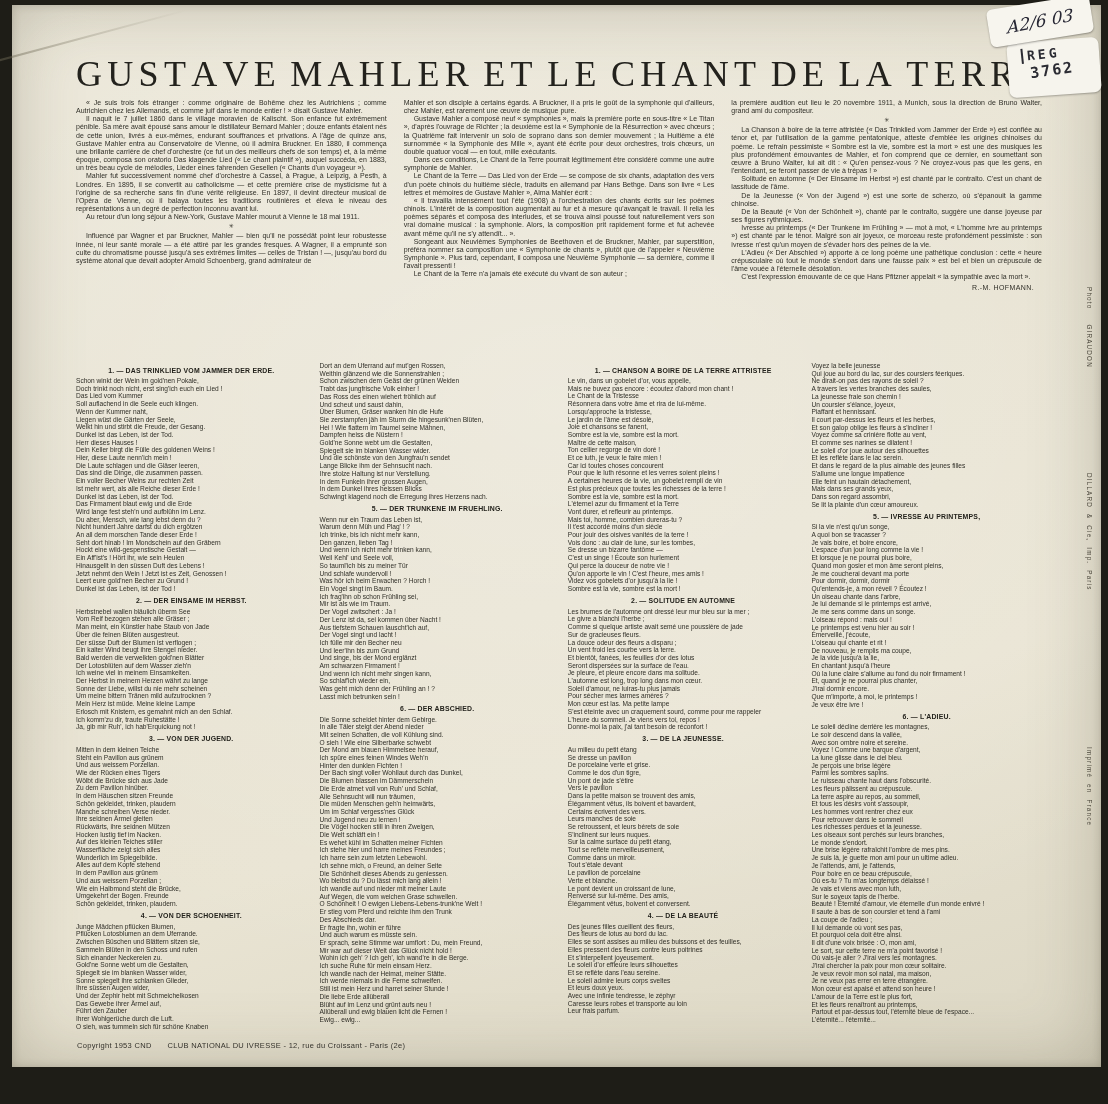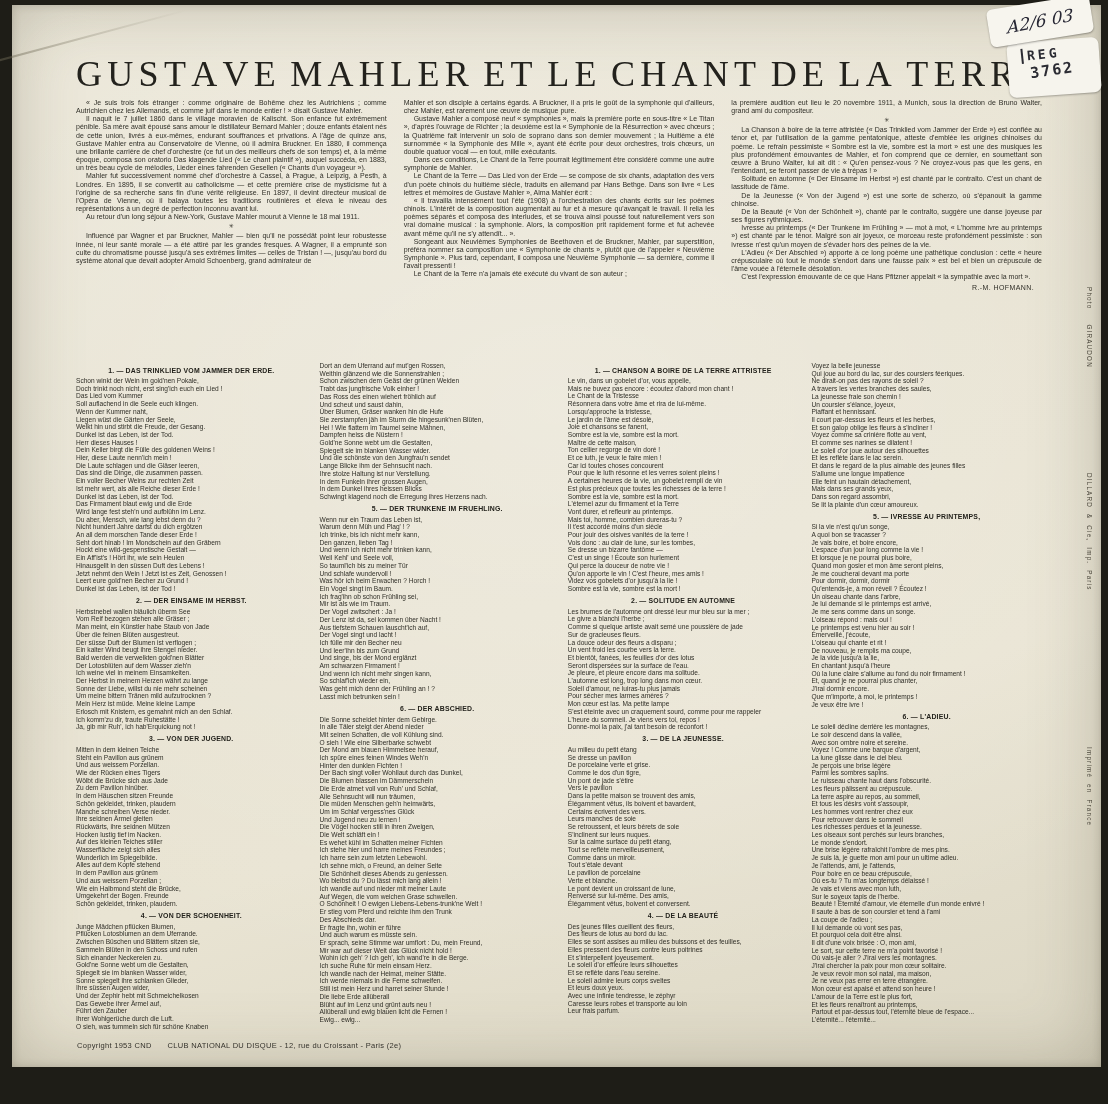--- a/index.html
+++ b/index.html
@@ -507,21 +507,21 @@
         <div class="ln">Je ne veux pas errer en terre étrangère.</div>
         <div class="ln">Mon cœur est apaisé et attend son heure !</div>
         <div class="ln">L'amour de la Terre est le plus fort,</div>
         <div class="ln">Et les fleurs renaîtront au printemps,</div>
         <div class="ln">Partout et par-dessus tout, l'éternité bleue de l'espace...</div>
         <div class="ln">L'éternité... l'éternité...</div>
       </div>
   </div>
 
   <div id="footer">
-    <span class="cpy">Copyright 1953 CND</span><span>CLUB NATIONAL DU DISQUE - 12, rue du Croissant - Paris (2e)</span>
+    <span class="cpy">Copyright 1953 CND</span><span>CLUB NATIONAL DU IVRESSE - 12, rue du Croissant - Paris (2e)</span>
   </div>
 
   <div class="vtext" id="photo-credit">Photo GIRAUDON</div>
   <div class="vtext" id="printer-credit">DILLARD &amp; Cie, Imp. Paris</div>
   <div class="vtext" id="printed-in">Imprimé en France</div>
 </div>
 
 <div id="sticker-hand">
   <span class="hand">A2/6 03</span>
 </div>

